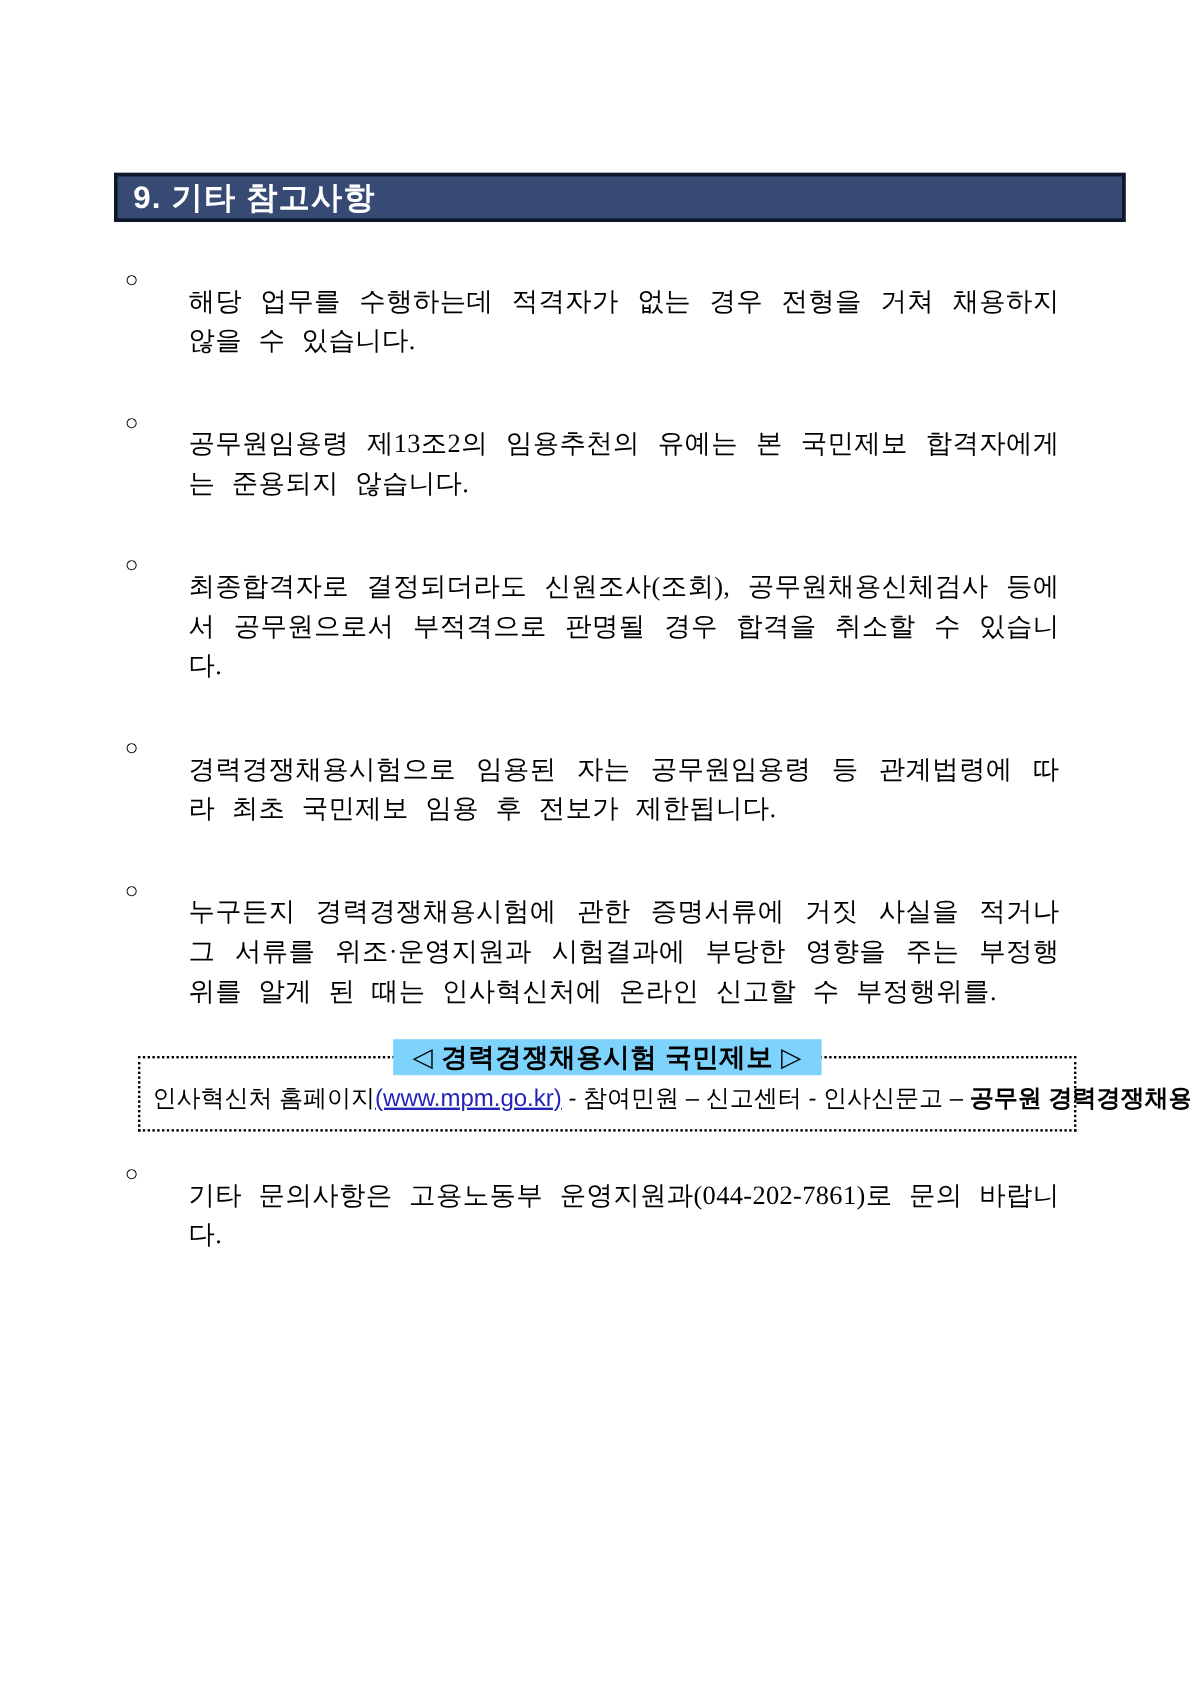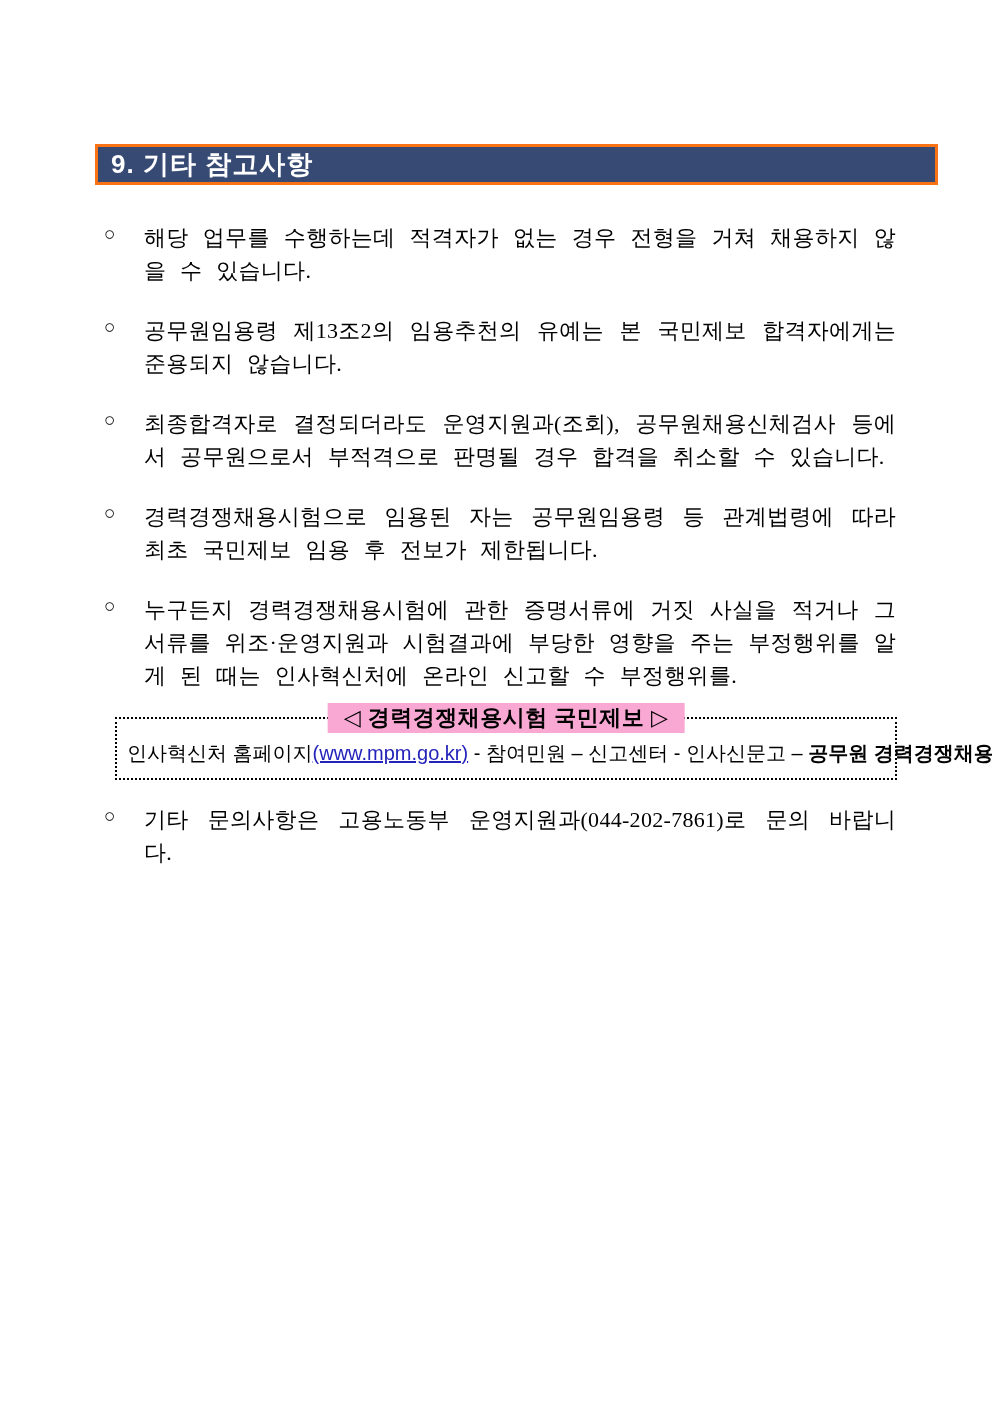--- a/index.html
+++ b/index.html
@@ -6,53 +6,53 @@
   body{width:992px;height:1403px;overflow:hidden;}
   .page{
     position:relative;width:992px;height:1403px;
     font-family:"Liberation Serif","DejaVu Serif",serif;
     color:#000;background:#fff;
   }
   
   .header-bar{
     margin:144px 54px 0 95px;
     background:var(--header-bg,#374a73);
-    border:3px solid #f97316;
+    border:3px solid #0f172a;
     height:35px;
     display:flex;align-items:center;
     padding-left:13px;
   }
   .header-title{
     color:var(--header-text,#ffffff);
     font-family:"Liberation Sans","DejaVu Sans",sans-serif;
     font-weight:bold;font-size:26px;letter-spacing:1px;
   }
   .content{margin:0 92px 0 95px;}
   .bullet{display:flex;margin-top:19px;}
   .bullet.first{margin-top:32px;}
   .bullet-marker{
     flex:0 0 45px;box-sizing:border-box;padding-left:9px;
     font-size:19px;line-height:33px;
   }
   .bullet-text{
-    flex:1;margin:4px;
+    flex:1;margin:17px;
     font-size:22px;line-height:33px;
     text-align:justify;word-spacing:8px;letter-spacing:0.3px;
   }
   .bullet-text .bold{font-weight:normal;}
   
   .callout{
     position:relative;
     margin:21px 3px 0 20px;
     border:2px dotted #000;
     padding:21px 8px 11px 10px;
   }
   .callout-title{
     position:absolute;top:-16px;left:50%;transform:translateX(-50%);
-    background:#f9a8d4;padding:0 16px;white-space:nowrap;
+    background:#7dd3fc;padding:0 16px;white-space:nowrap;
     font-family:"Liberation Sans","DejaVu Sans",sans-serif;
     font-weight:bold;font-size:22px;letter-spacing:0.5px;
   }
   .callout-line{
     margin:0;white-space:nowrap;
     font-family:"Liberation Sans","DejaVu Sans",sans-serif;
     font-size:20px;line-height:27px;
   }
   .callout-line .link{color:var(--link-color,#2323bb);text-decoration:underline;}
   .callout-line .bold{font-weight:bold;}
@@ -73,21 +73,21 @@
       <p class="bullet-text">해당 업무를 수행하는데 적격자가 없는 경우 전형을 거쳐 채용하지 않을 수 있습니다.</p>
     </div>
 
     <div class="bullet">
       <span class="bullet-marker">○</span>
       <p class="bullet-text">공무원임용령 제13조2의 임용추천의 유예는 본 국민제보 합격자에게는 준용되지 않습니다.</p>
     </div>
 
     <div class="bullet">
       <span class="bullet-marker">○</span>
-      <p class="bullet-text">최종합격자로 결정되더라도 운영지원과(조회), 공무원채용신체검사 등에서 공무원으로서 부적격으로 판명될 경우 합격을 취소할 수 있습니다.</p>
+      <p class="bullet-text">최종합격자로 결정되더라도 신원조사(조회), 공무원채용신체검사 등에서 공무원으로서 부적격으로 판명될 경우 합격을 취소할 수 있습니다.</p>
     </div>
 
     <div class="bullet">
       <span class="bullet-marker">○</span>
       <p class="bullet-text">경력경쟁채용시험으로 임용된 자는 공무원임용령 등 관계법령에 따라 최초 국민제보 임용 후 전보가 제한됩니다.</p>
     </div>
 
     <div class="bullet">
       <span class="bullet-marker">○</span>
       <p class="bullet-text"><span class="bold">누구든지</span><span> 경력경쟁채용시험에 관한 증명서류에 거짓 사실을 적거나 그 서류를 위조·운영지원과 시험결과에 부당한 영향을 주는 </span><span class="bold">부정행위를 알게 된 때는 인사혁신처에 온라인 신고</span><span>할 수 부정행위를.</span></p>

